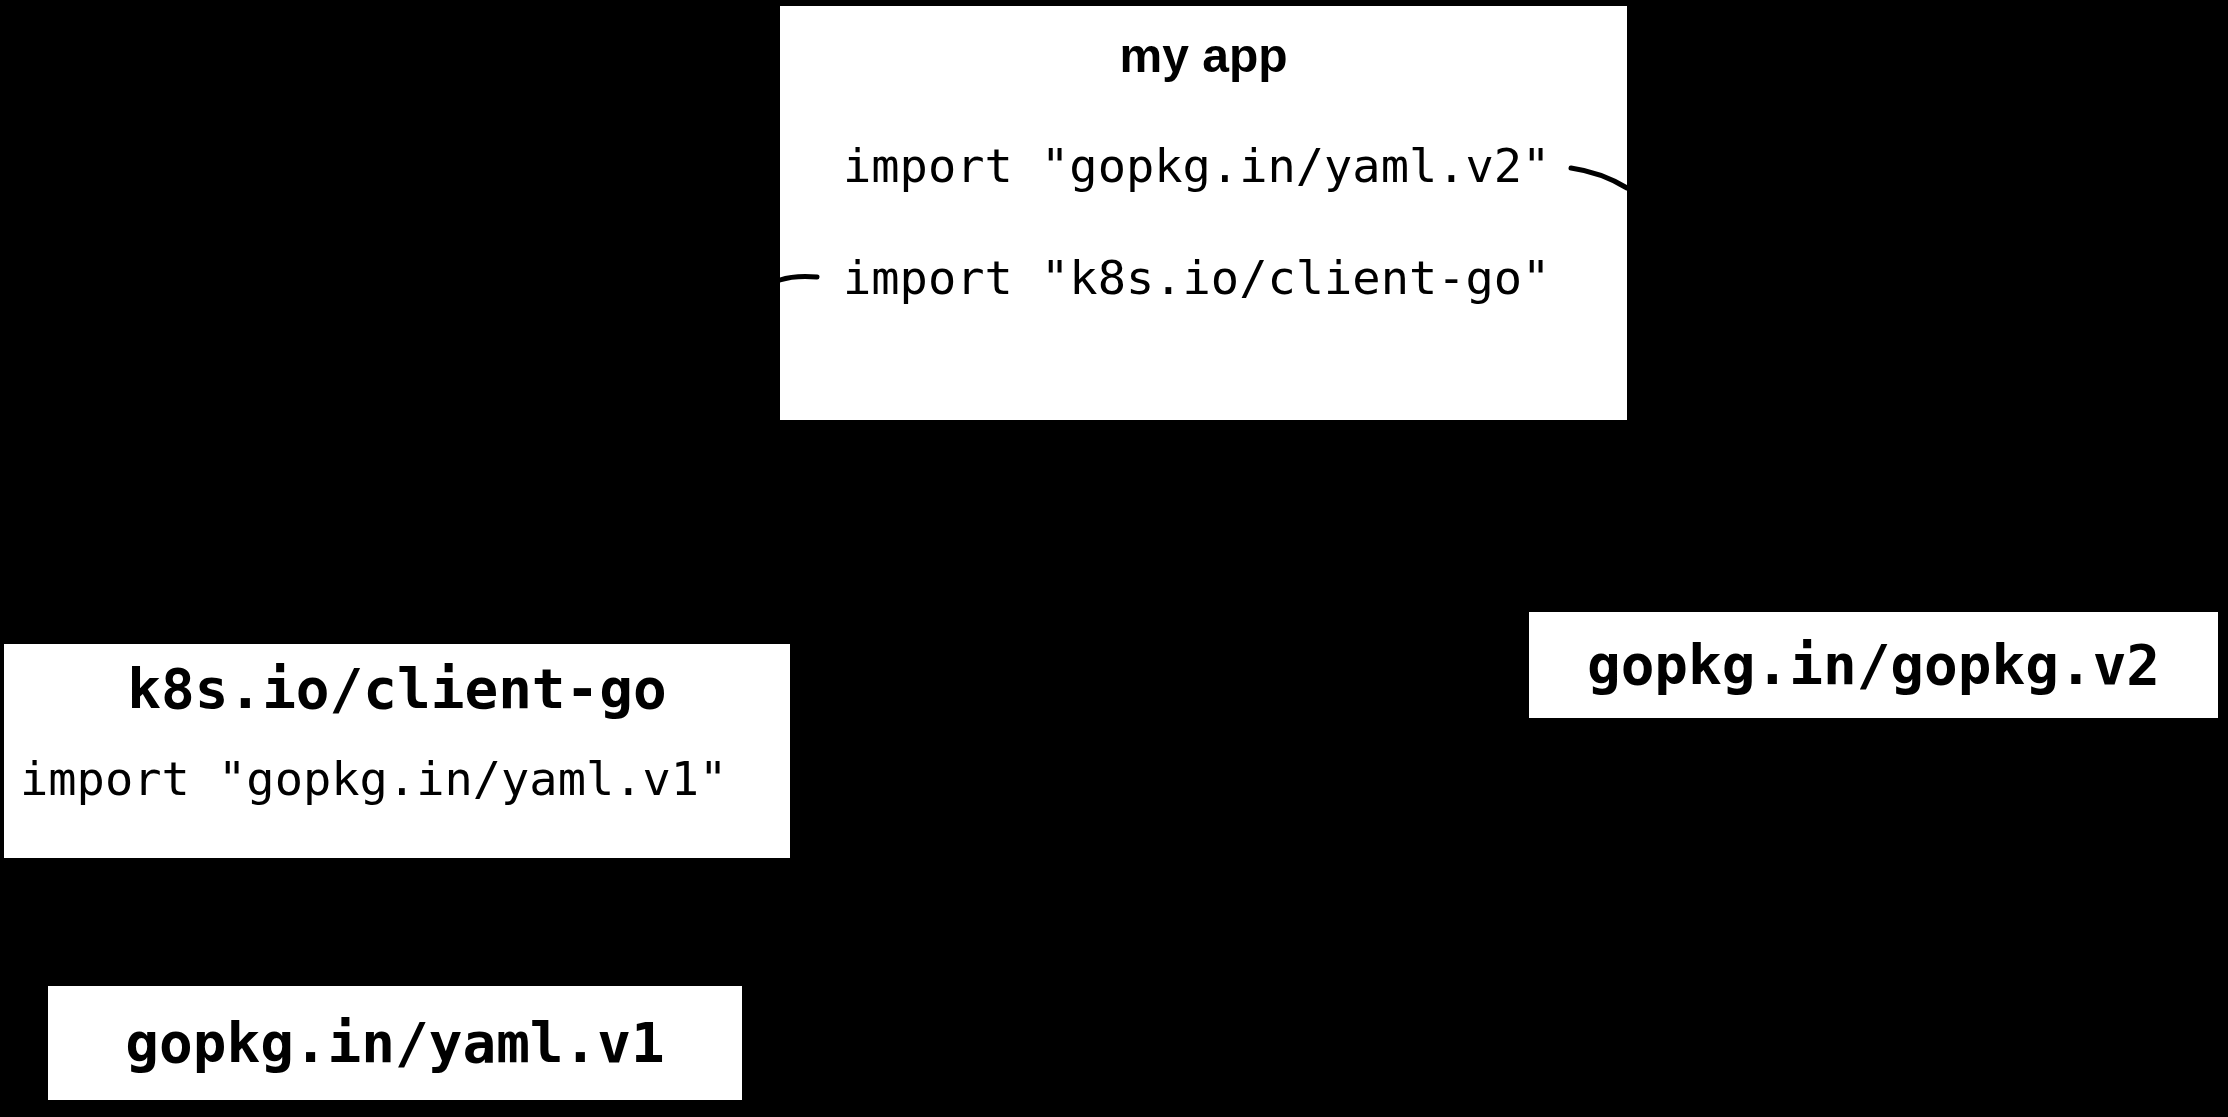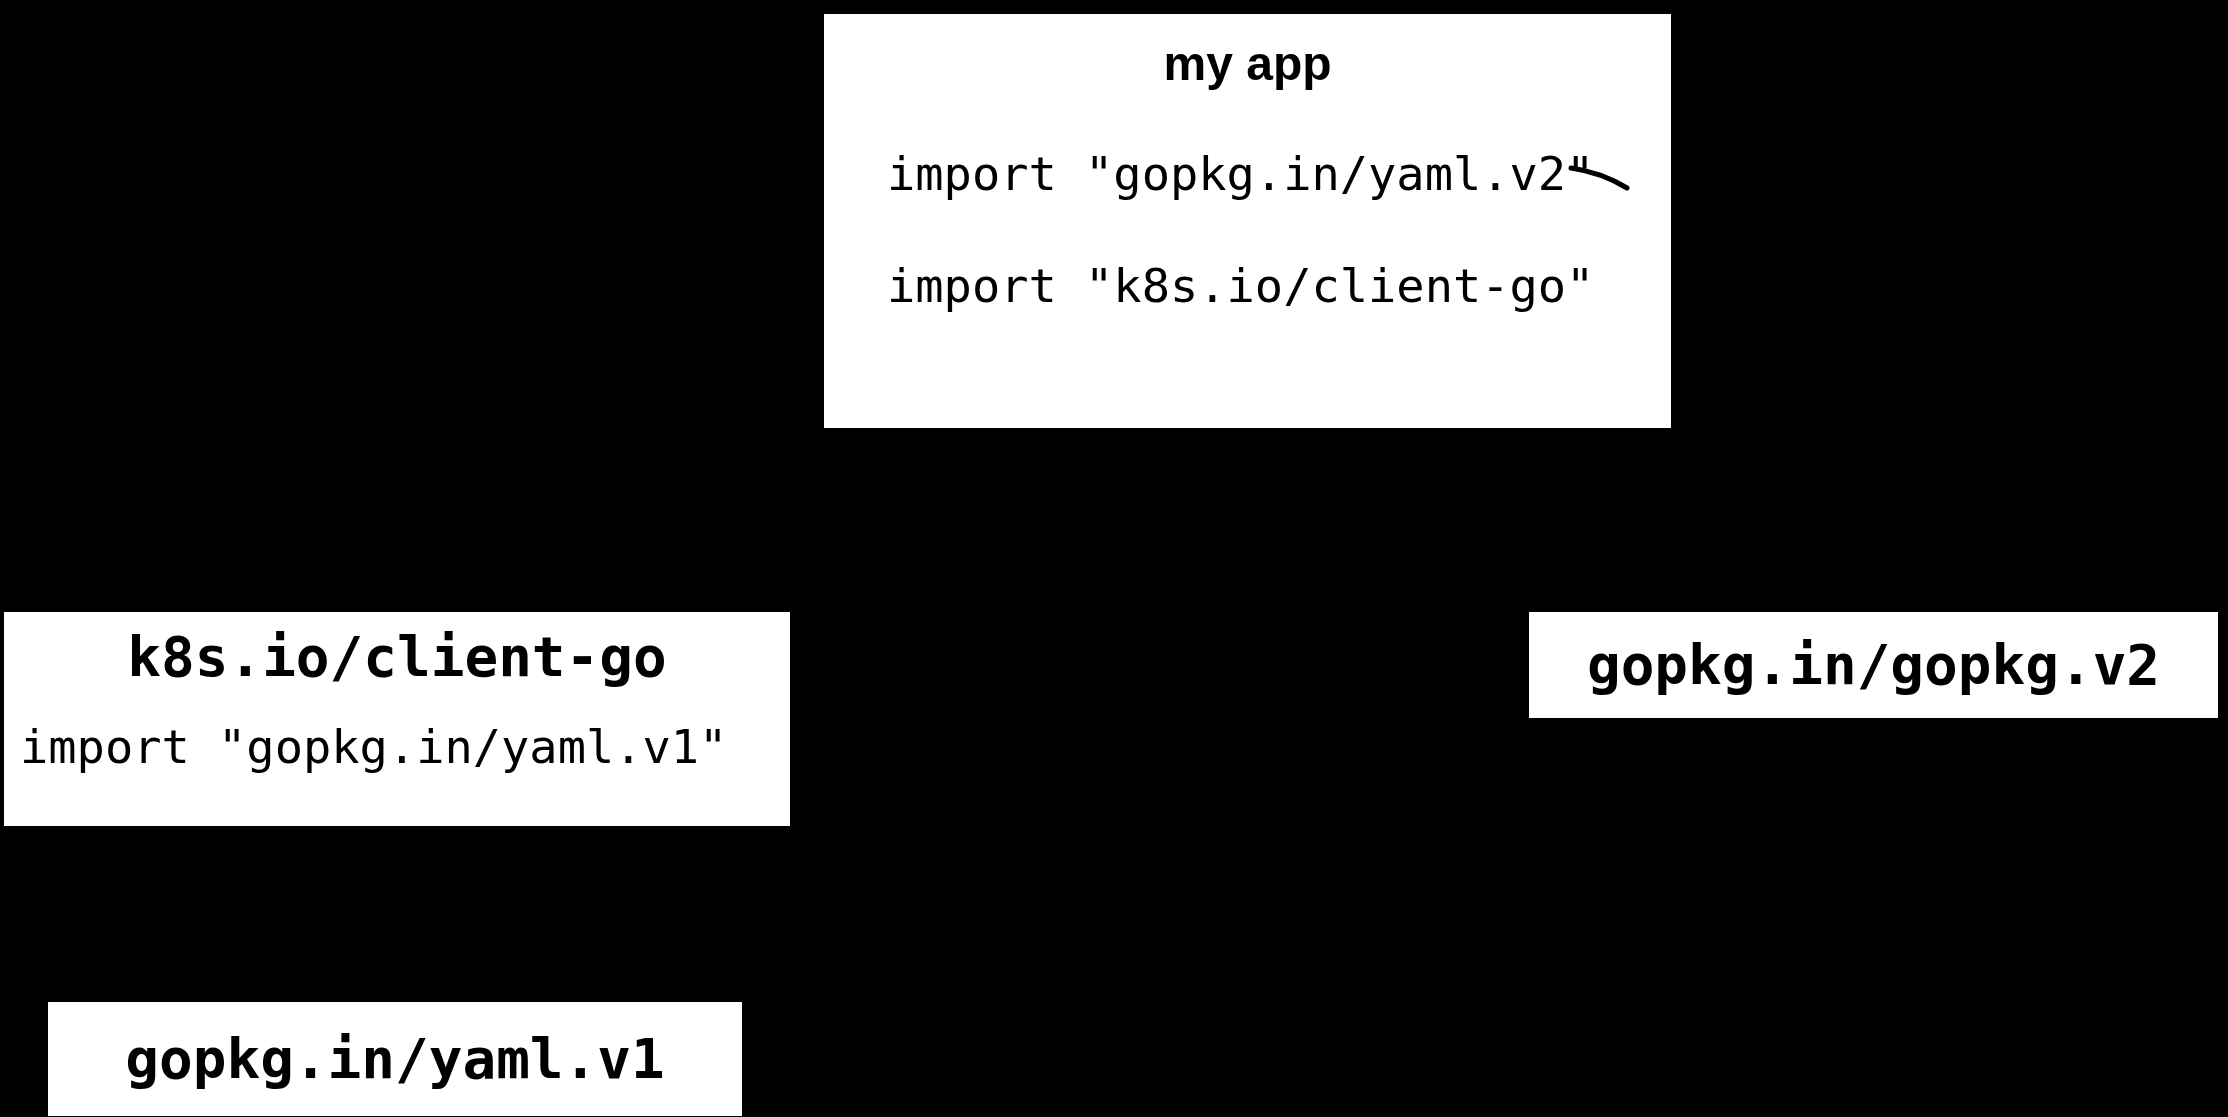--- a/index.html
+++ b/index.html
@@ -72,36 +72,36 @@
     height: 1117px;
     pointer-events: none;
     z-index: 10;
   }
 </style>
 </head>
 <body>
 
 <div class="stage">
 
-  <div class="node" style="left:780px; top:14px; width:847px; height:414px;margin-left:44px;">
+  <div class="node" style="left:780px; top:6px; width:847px; height:414px;">
     <div class="node-title-sans" style="top:22px;">my app</div>
     <div class="code-line" style="left:63px; top:132px;">import "gopkg.in/yaml.v2"</div>
     <div class="code-line" style="left:63px; top:244px;">import "k8s.io/client-go"</div>
   </div>
 
-  <div class="node" style="left:4px; top:612px; width:786px; height:214px;">
+  <div class="node" style="left:4px; top:644px; width:786px; height:214px;">
     <div class="node-title-mono title-abs" style="top:14px;">k8s.io/client-go</div>
     <div class="code-line" style="left:16px; top:107px;">import "gopkg.in/yaml.v1"</div>
   </div>
 
   <div class="node center-box" style="left:1529px; top:612px; width:689px; height:106px;">
     <div class="node-title-mono">gopkg.in/gopkg.v2</div>
   </div>
 
-  <div class="node center-box" style="left:48px; top:986px; width:694px; height:114px;margin-top:16px;">
+  <div class="node center-box" style="left:48px; top:986px; width:694px; height:114px;">
     <div class="node-title-mono">gopkg.in/yaml.v1</div>
   </div>
 
   <svg id="connector-overlay" viewBox="0 0 2228 1117">
     <path d="M 1571 168 C 1592 171, 1609 177, 1627 188" fill="none" stroke="var(--ink)" stroke-width="5" stroke-linecap="round"></path>
     <path d="M 780 280 C 792 276, 805 276, 817 277" fill="none" stroke="var(--ink)" stroke-width="5" stroke-linecap="round"></path>
   </svg>
 
 </div>
 

